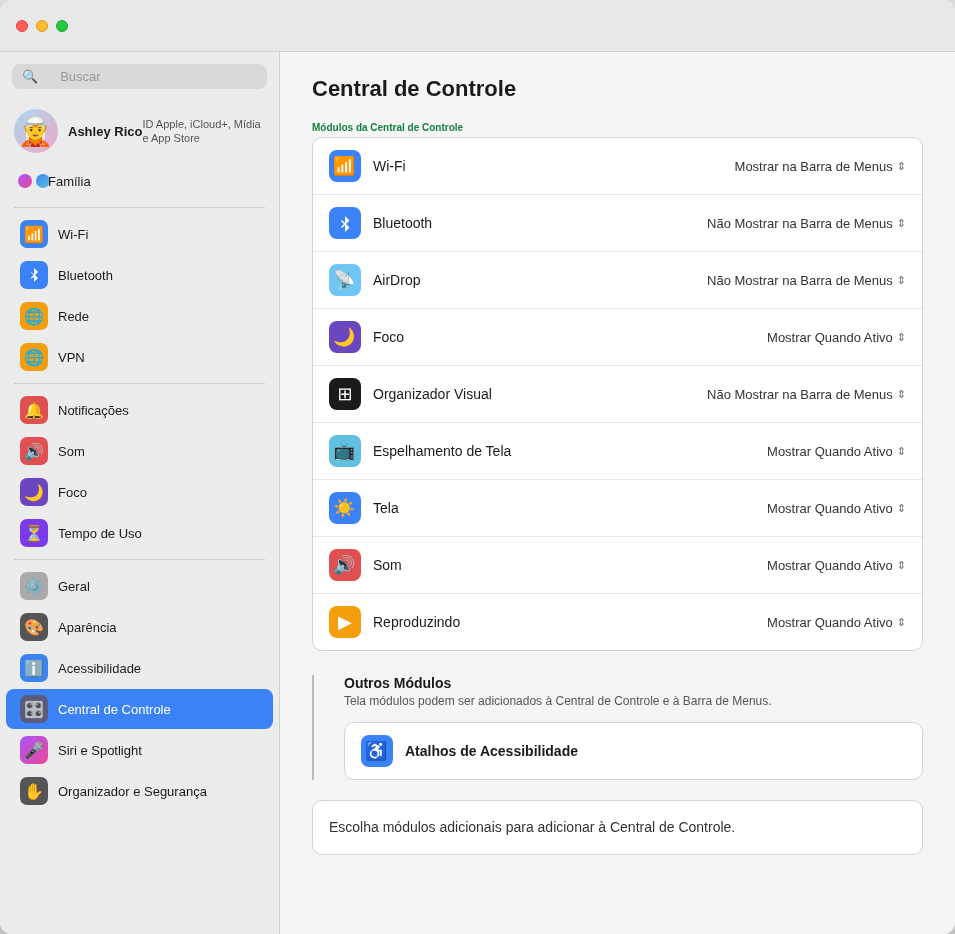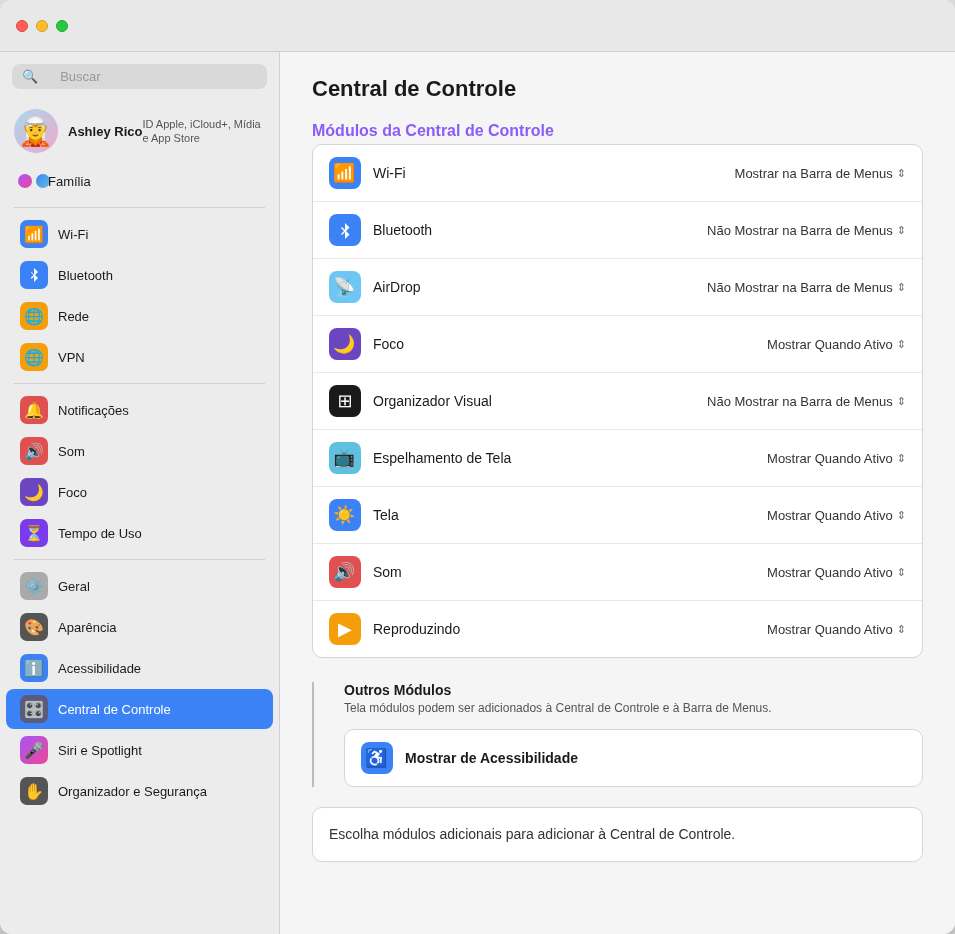--- a/index.html
+++ b/index.html
@@ -162,23 +162,23 @@
       overflow-y: auto;
       padding: 24px 32px;
     }
     .page-title {
       font-size: 22px;
       font-weight: 700;
       color: #1a1a1a;
       margin-bottom: 20px;
     }
     .section-title {
-      font-size: 16px;
+      font-size: 10px;
       font-weight: 700;
-      color: #8b5cf6;
+      color: #15803d;
       margin-bottom: 4px;
     }
     .section-desc {
       font-size: 12px;
       color: #555;
       line-height: 1.4;
       margin-bottom: 16px;
     }
     .modules-list {
       background: white;
@@ -489,21 +489,21 @@
         </div>
       </div>
 
       <div class="outros-section" style="padding-left: 32px; position: relative;">
         <div style="position:absolute;left:0;top:0;bottom:0;width:2px;border-left:2px solid #bbb;"></div>
         <div class="outros-title">Outros Módulos</div>
         <div class="outros-desc">Tela módulos podem ser adicionados à Central de Controle e à Barra de Menus.</div>
         <div class="outros-modules">
           <div class="module-row">
             <div class="module-icon icon-atalhos" style="color:white;">♿</div>
-            <span class="module-label" style="font-weight:600;">Mostrar de Acessibilidade</span>
+            <span class="module-label" style="font-weight:600;">Atalhos de Acessibilidade</span>
           </div>
         </div>
       </div>
 
       <div class="callout-box">
         <span>Escolha módulos adicionais para adicionar à Central de Controle.</span>
       </div>
     </div>
   </div>
 </div>

